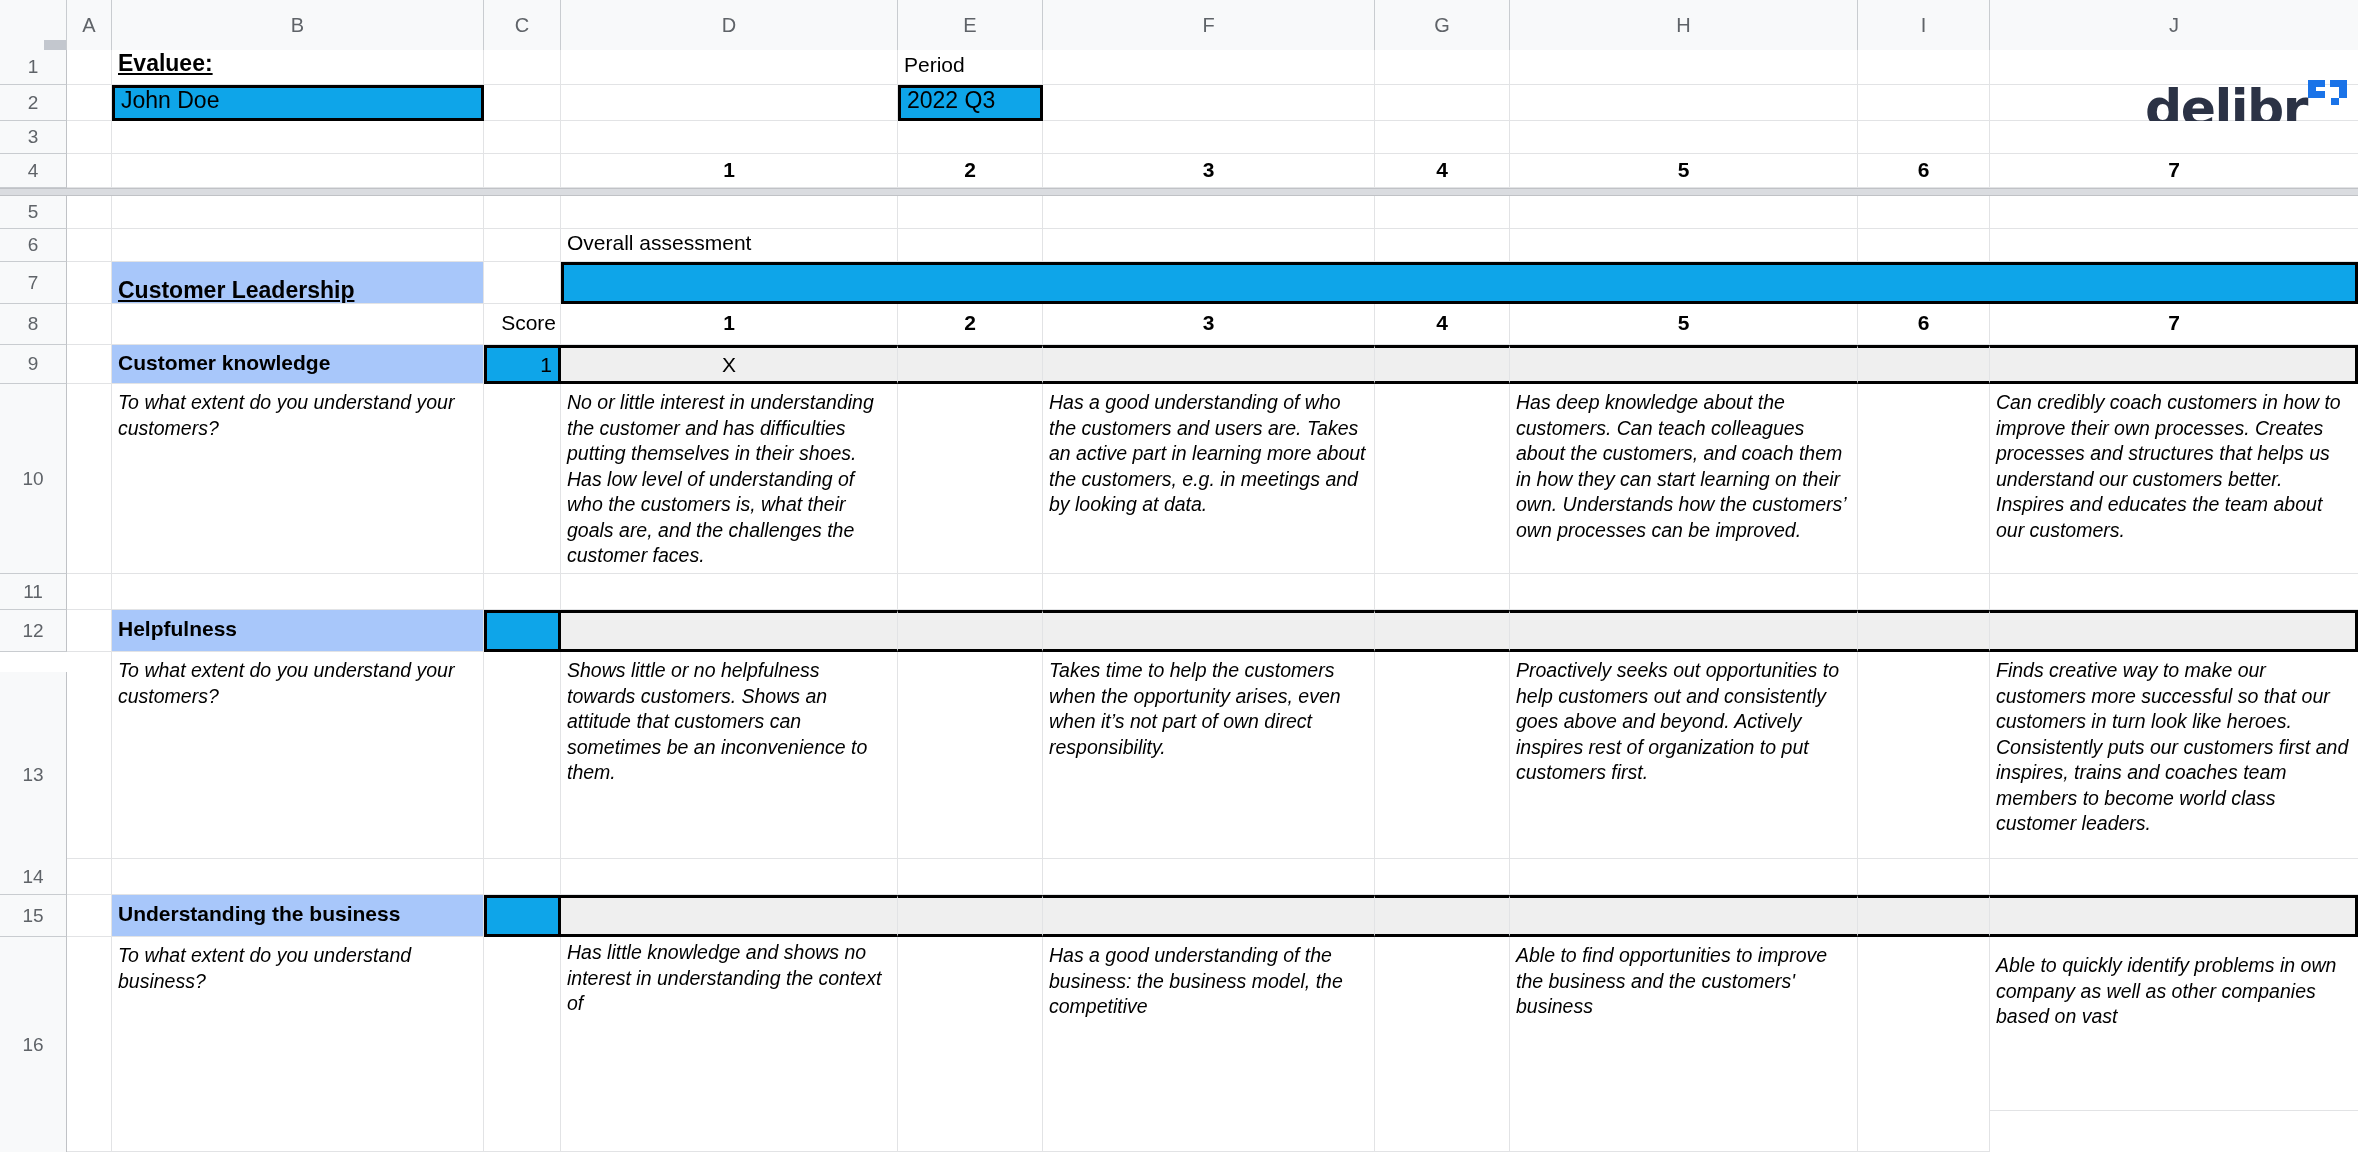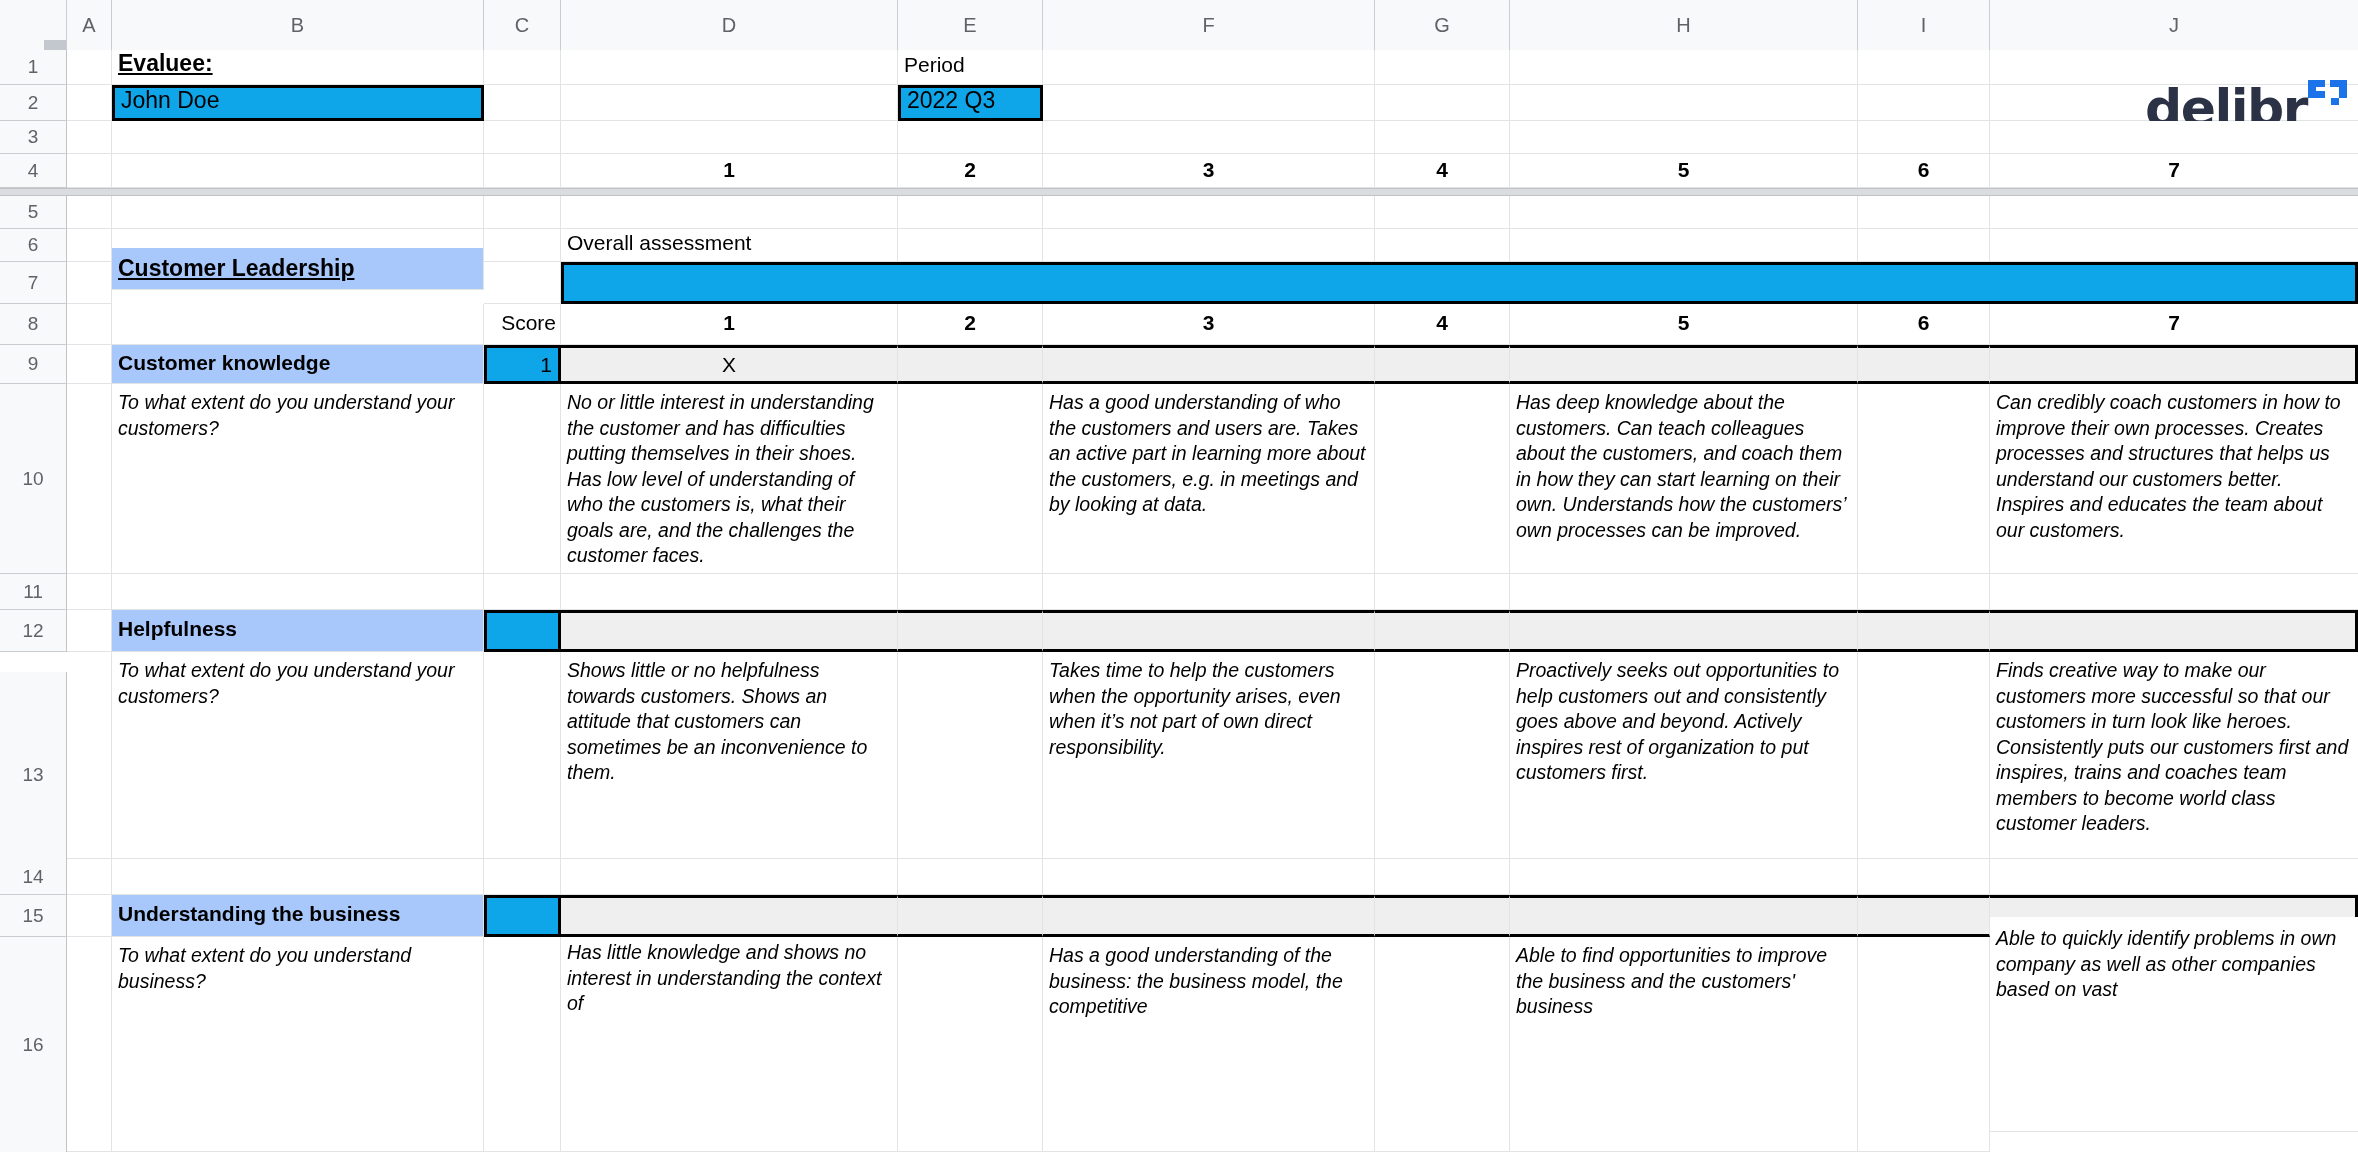--- a/index.html
+++ b/index.html
@@ -214,21 +214,21 @@
   <div class="cell" style="left:484px;top:229px;width:77px;height:33px;"></div>
   <div class="cell mid" style="left:561px;top:229px;width:337px;height:33px;padding-top:1px;">Overall assessment</div>
   <div class="cell" style="left:898px;top:229px;width:145px;height:33px;"></div>
   <div class="cell" style="left:1043px;top:229px;width:332px;height:33px;"></div>
   <div class="cell" style="left:1375px;top:229px;width:135px;height:33px;"></div>
   <div class="cell" style="left:1510px;top:229px;width:348px;height:33px;"></div>
   <div class="cell" style="left:1858px;top:229px;width:132px;height:33px;"></div>
   <div class="cell" style="left:1990px;top:229px;width:368px;height:33px;border-right:none;"></div>
 
   <div class="cell" style="left:67px;top:262px;width:45px;height:42px;"></div>
-  <div class="cell fill-blue bold und big" style="left:112px;top:248px;width:372px;height:42px;padding-top:8px;">Customer Leadership</div>
+  <div class="cell fill-blue bold und big" style="left:112px;top:262px;width:372px;height:42px;padding-top:16px;">Customer Leadership</div>
   <div class="cell" style="left:484px;top:262px;width:77px;height:42px;"></div>
   <div class="cell fill-beige hv" style="left:561px;top:262px;width:1797px;height:42px;"></div>
 
   <div class="cell" style="left:67px;top:304px;width:45px;height:41px;"></div>
   <div class="cell" style="left:112px;top:304px;width:372px;height:41px;"></div>
   <div class="cell mid rgt" style="left:484px;top:304px;width:77px;height:41px;padding-top:6px;padding-right:4px;">Score</div>
   <div class="cell bold ctr mid" style="left:561px;top:304px;width:337px;height:41px;padding-top:6px;">1</div>
   <div class="cell bold ctr mid" style="left:898px;top:304px;width:145px;height:41px;padding-top:6px;">2</div>
   <div class="cell bold ctr mid" style="left:1043px;top:304px;width:332px;height:41px;padding-top:6px;">3</div>
   <div class="cell bold ctr mid" style="left:1375px;top:304px;width:135px;height:41px;padding-top:6px;">4</div>
@@ -315,15 +315,15 @@
 
   <div class="cell" style="left:67px;top:937px;width:45px;height:215px;"></div>
   <div class="cell it" style="left:112px;top:937px;width:372px;height:215px;padding-top:6px;">To what extent do you understand business?</div>
   <div class="cell" style="left:484px;top:937px;width:77px;height:215px;"></div>
   <div class="cell it" style="left:561px;top:937px;width:337px;height:215px;">Has little knowledge and shows no interest in understanding the context of</div>
   <div class="cell it" style="left:898px;top:937px;width:145px;height:215px;"></div>
   <div class="cell it" style="left:1043px;top:937px;width:332px;height:215px;padding-top:6px;">Has a good understanding of the business: the business model, the competitive</div>
   <div class="cell it" style="left:1375px;top:937px;width:135px;height:215px;"></div>
   <div class="cell it" style="left:1510px;top:937px;width:348px;height:215px;padding-top:6px;">Able to find opportunities to improve the business and the customers' business</div>
   <div class="cell it" style="left:1858px;top:937px;width:132px;height:215px;"></div>
-  <div class="cell it" style="left:1990px;top:917px;width:368px;height:215px;border-right:none;padding-top:9px;">Able to quickly identify problems in own company as well as other companies based on vast</div>
+  <div class="cell it" style="left:1990px;top:937px;width:368px;height:174px;border-right:none;padding-top:16px;">Able to quickly identify problems in own company as well as other companies based on vast</div>
 
 </div>
 
 </body></html>

